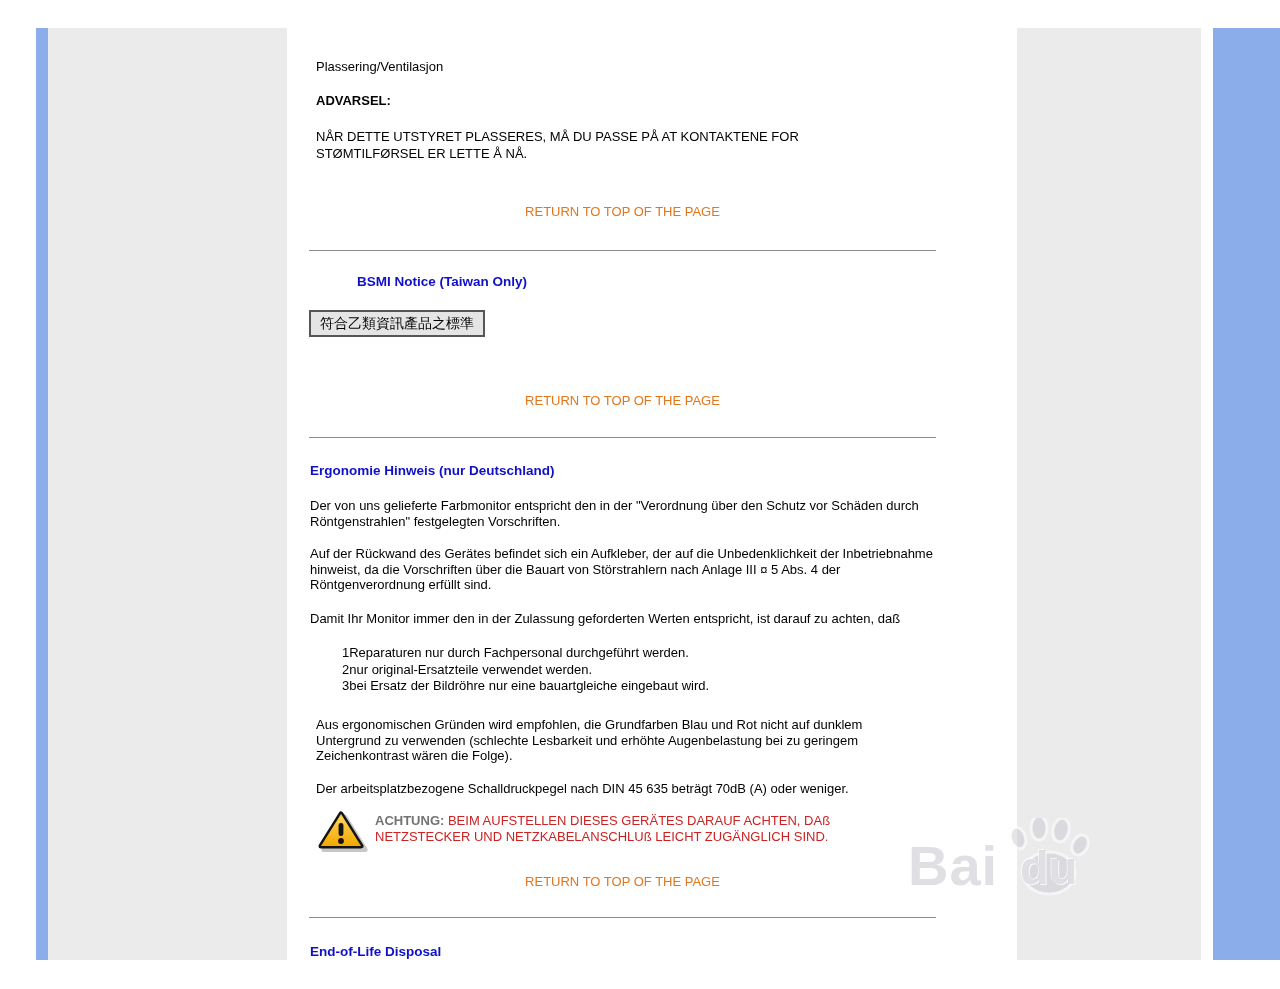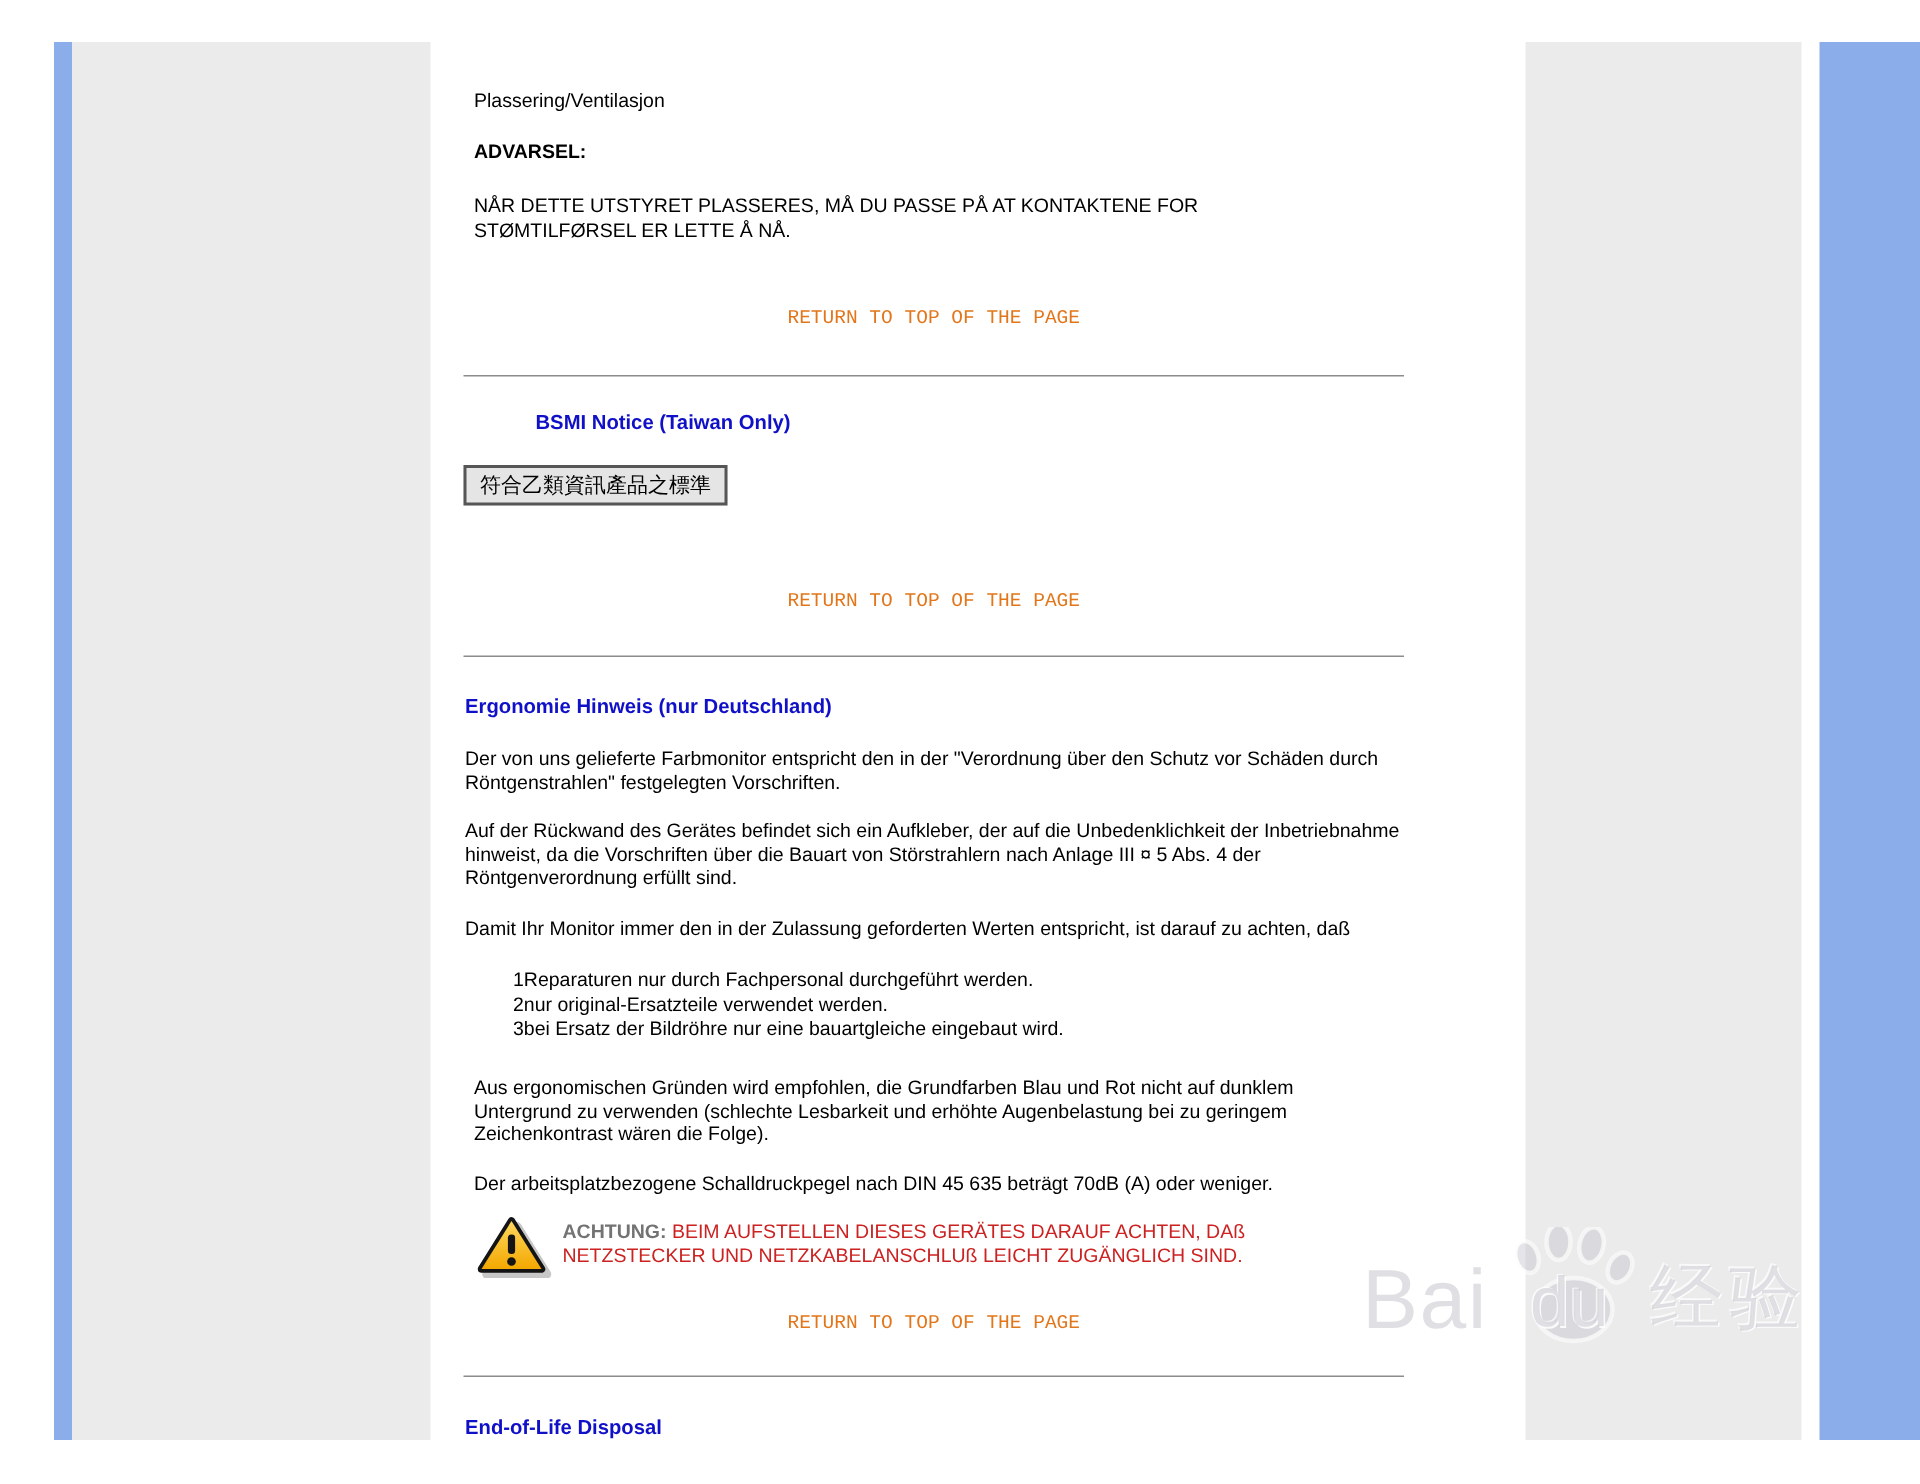--- a/index.html
+++ b/index.html
@@ -13,21 +13,21 @@
   .stripe-blue-left{position:absolute;left:36px;top:28px;width:12px;height:932px;background:#8badea;}
   .sidebar-left{position:absolute;left:48px;top:28px;width:239px;height:932px;background:#ebebeb;}
   .strip-gray-right{position:absolute;left:1017px;top:28px;width:184px;height:932px;background:#ebebeb;}
   .stripe-blue-right{position:absolute;left:1213px;top:28px;width:67px;height:932px;background:#8badea;}
 
   
   .content{position:absolute;left:309px;top:0;width:627px;font-size:13px;line-height:16px;}
   .t{position:absolute;white-space:pre-line;}
   .bold{font-weight:bold;}
   .heading{font-weight:bold;color:#1010c8;font-size:13.5px;}
-  .retlink{position:absolute;left:0;width:627px;text-align:center;color:#e2761b;cursor:pointer;font-family:Liberation Mono, monospace;}
+  .retlink{position:absolute;left:0;width:627px;text-align:center;color:#e2761b;cursor:pointer;}
   .hr{position:absolute;left:0;width:627px;height:0;border-top:1px solid #8c8c8c;}
 
   .pos-title{left:7px;top:59px;}
   .pos-advarsel{left:7px;top:93px;}
   .pos-nor{left:7px;top:128px;line-height:17px;}
   .pos-ret1{top:204px;}
   .pos-hr1{top:250px;}
   .pos-bsmi{left:1px;top:274px;padding-left:47px;}
   .bsmi-box{position:absolute;left:0;top:310px;border:2px solid #565656;background:#e5e5e5;padding:3px 9px 4px 9px;font-size:14px;white-space:nowrap;}
   .pos-ret2{top:393px;}
@@ -42,21 +42,21 @@
   .warn-icon{position:absolute;left:6px;top:808px;}
   .warn-text{position:absolute;left:66px;top:813px;width:470px;line-height:16px;color:#cc2222;white-space:pre-line;}
   .warn-text b{color:#737373;}
   .pos-ret3{top:874px;}
   .pos-hr3{top:917px;}
   .pos-eol{left:1px;top:944px;}
 
   
   .watermark{position:absolute;left:0;top:0;width:1280px;height:989px;pointer-events:none;z-index:5;}
   .wm{
-    position:absolute;font-weight:normal;
+    position:absolute;font-weight:bold;
     color:rgba(198,198,206,0.55);
     text-shadow:1px 1px 0 rgba(255,255,255,0.85),-1px -1px 0 rgba(255,255,255,0.7);
   }
   .wm-bai{left:908px;top:838px;font-size:56px;line-height:56px;letter-spacing:1px;}
   .wm-du{left:1020px;top:850px;font-size:47px;line-height:36px;}
   .wm-jy{left:1100px;top:842px;font-size:48px;line-height:48px;letter-spacing:5px;}
   .wm-domain{left:913px;top:900px;font-size:31px;line-height:34px;letter-spacing:1px;}
   .wm-paw{position:absolute;left:1000px;top:818px;opacity:0.6;}
 </style>
 </head>
@@ -129,14 +129,13 @@
       <g fill="rgba(198,198,206,0.75)" stroke="rgba(255,255,255,0.9)" stroke-width="3">
         <ellipse cx="18" cy="20" rx="7.5" ry="11" transform="rotate(-18 18 20)"></ellipse>
         <ellipse cx="39" cy="10" rx="8" ry="12"></ellipse>
         <ellipse cx="61" cy="12" rx="8" ry="12" transform="rotate(12 61 12)"></ellipse>
         <ellipse cx="80" cy="27" rx="7.5" ry="10.5" transform="rotate(28 80 27)"></ellipse>
         <ellipse cx="49" cy="55" rx="26" ry="21"></ellipse>
       </g>
     </svg>
   </div>
   <div class="wm wm-du">du</div>
-  <div class="wm wm-jy">经验</div>
 </div>
 
 </body></html>

